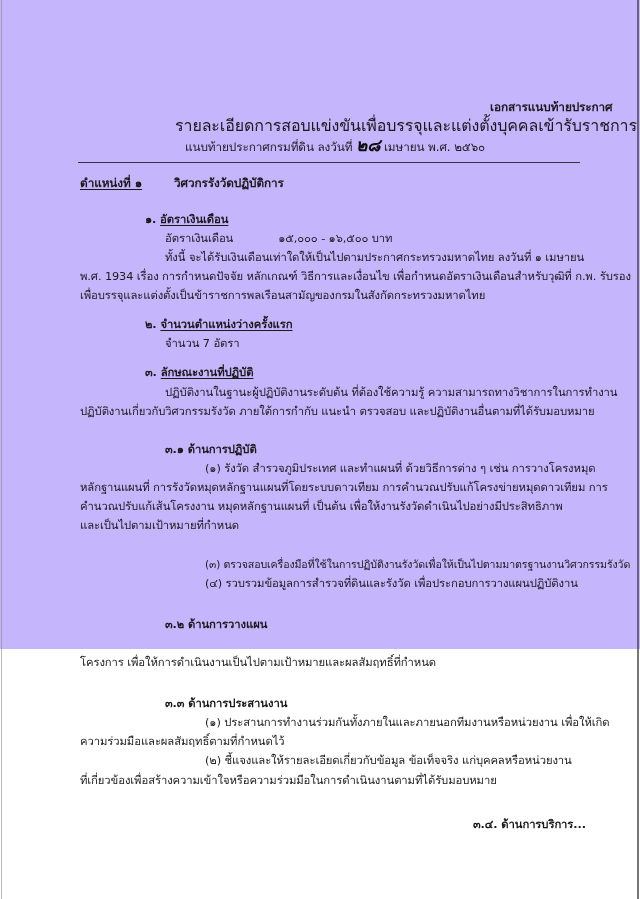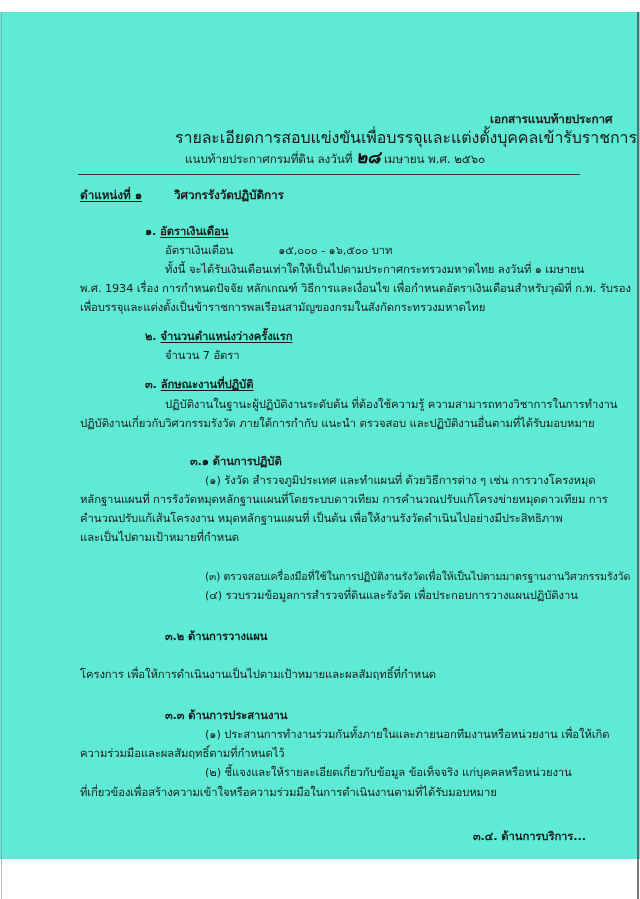--- a/index.html
+++ b/index.html
@@ -10,23 +10,23 @@
     body {
       width: 640px;
       height: 899px;
       position: relative;
       overflow: hidden;
       font-family: "DejaVu Sans", "Liberation Sans", sans-serif;
       color: #1a1a1a;
     }
     .page {
       position: absolute;
-      left: 0; top: 12px;
-      width: 640px; height: 847px;
-      background: #5eead4;
+      left: 0; top: 0;
+      width: 640px; height: 649px;
+      background: #c4b5fd;
     }
     .edge-left {
       position: absolute; left: 1px; top: 0;
       width: 1px; height: 899px;
       background: #8a8a8a;
       opacity: 0.6;
     }
     .edge-right {
       position: absolute; right: 1px; top: 0;
       width: 2px; height: 899px;
@@ -95,21 +95,21 @@
     <span>๒. </span><span class="u">จำนวนตำแหน่งว่างครั้งแรก</span>
   </div>
   <div class="line" style="left:165px; top:337px;">จำนวน  7  อัตรา</div>
 
   <div class="line bold" style="left:145px; top:366px;">
     <span>๓. </span><span class="u">ลักษณะงานที่ปฏิบัติ</span>
   </div>
   <div class="line" style="left:165px; top:386px;">ปฏิบัติงานในฐานะผู้ปฏิบัติงานระดับต้น ที่ต้องใช้ความรู้ ความสามารถทางวิชาการในการทำงาน</div>
   <div class="line" style="left:80px; top:405px;">ปฏิบัติงานเกี่ยวกับวิศวกรรมรังวัด ภายใต้การกำกับ แนะนำ ตรวจสอบ และปฏิบัติงานอื่นตามที่ได้รับมอบหมาย</div>
 
-  <div class="line bold" style="left:165px; top:443px;margin-left:25px;">๓.๑ ด้านการปฏิบัติ</div>
+  <div class="line bold" style="left:165px; top:443px;">๓.๑ ด้านการปฏิบัติ</div>
   <div class="line" style="left:205px; top:462px;">(๑) รังวัด สำรวจภูมิประเทศ และทำแผนที่ ด้วยวิธีการต่าง ๆ เช่น การวางโครงหมุด</div>
   <div class="line" style="left:80px; top:500px;">คำนวณปรับแก้เส้นโครงงาน หมุดหลักฐานแผนที่ เป็นต้น เพื่อให้งานรังวัดดำเนินไปอย่างมีประสิทธิภาพ</div>
   <div class="line" style="left:80px; top:481px;">หลักฐานแผนที่ การรังวัดหมุดหลักฐานแผนที่โดยระบบดาวเทียม การคำนวณปรับแก้โครงข่ายหมุดดาวเทียม การ</div>
   <div class="line" style="left:80px; top:519px;">และเป็นไปตามเป้าหมายที่กำหนด</div>
   <div class="line" style="left:205px; top:557px; font-size:10.6px;">(๓) ตรวจสอบเครื่องมือที่ใช้ในการปฏิบัติงานรังวัดเพื่อให้เป็นไปตามมาตรฐานงานวิศวกรรมรังวัด</div>
   <div class="line" style="left:205px; top:577px;">(๔) รวบรวมข้อมูลการสำรวจที่ดินและรังวัด เพื่อประกอบการวางแผนปฏิบัติงาน</div>
 
   <div class="line bold" style="left:165px; top:618px;">๓.๒ ด้านการวางแผน</div>
   <div class="line" style="left:80px; top:656px;">โครงการ เพื่อให้การดำเนินงานเป็นไปตามเป้าหมายและผลสัมฤทธิ์ที่กำหนด</div>
 

